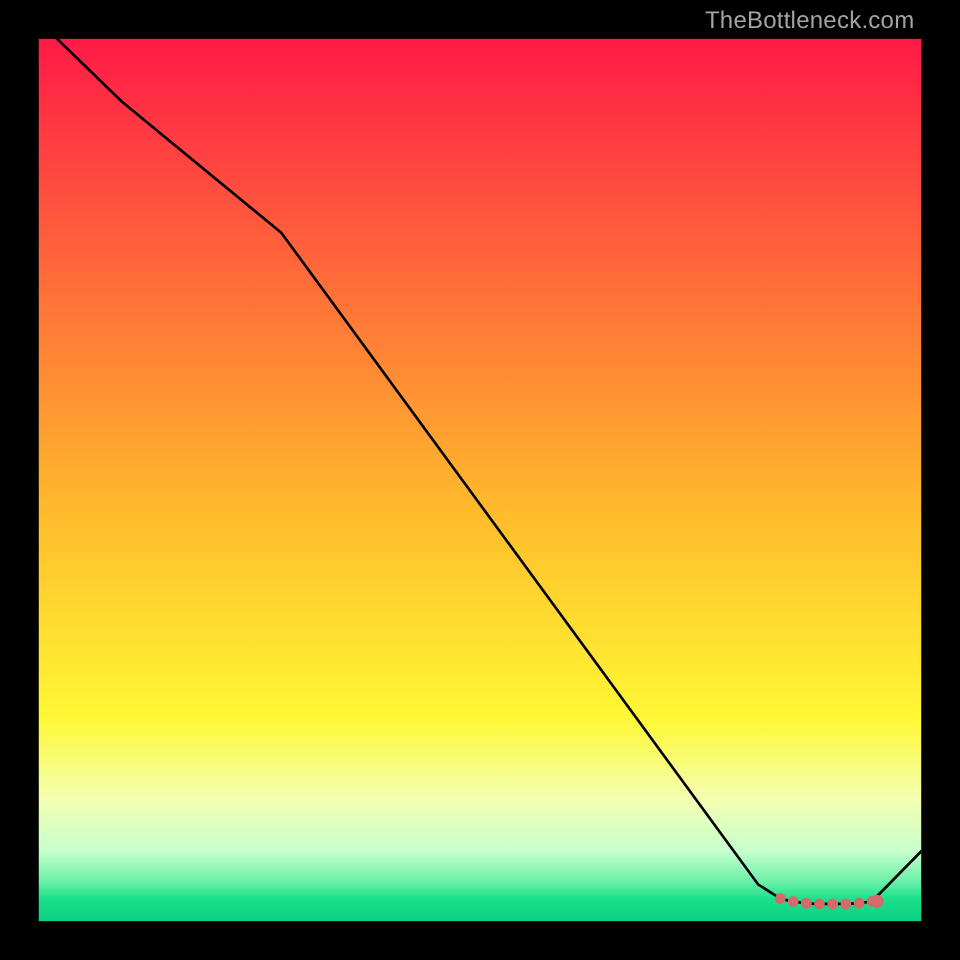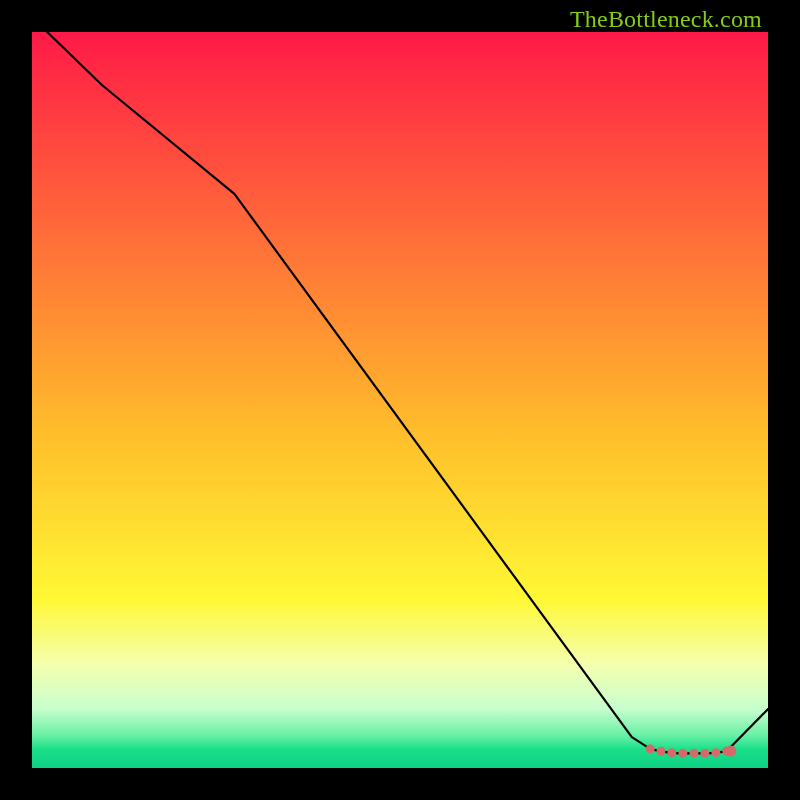--- a/index.html
+++ b/index.html
@@ -32,23 +32,23 @@
   .curve-svg {
     position: absolute;
     inset: 0;
     width: 100%;
     height: 100%;
   }
   .watermark {
     position: absolute;
     top: 6px;
     right: 38px;
-    font-family: Liberation Serif, serif;
-    font-size: 24px;
-    color: #84cc16;
+    font-family: Liberation Sans, sans-serif;
+    font-size: 20px;
+    color: #a3a3a3;
     letter-spacing: 0.2px;
     user-select: none;
   }
 </style>
 </head>
 <body>
 
 <div class="stage">
 
   <div class="watermark">TheBottleneck.com</div>

